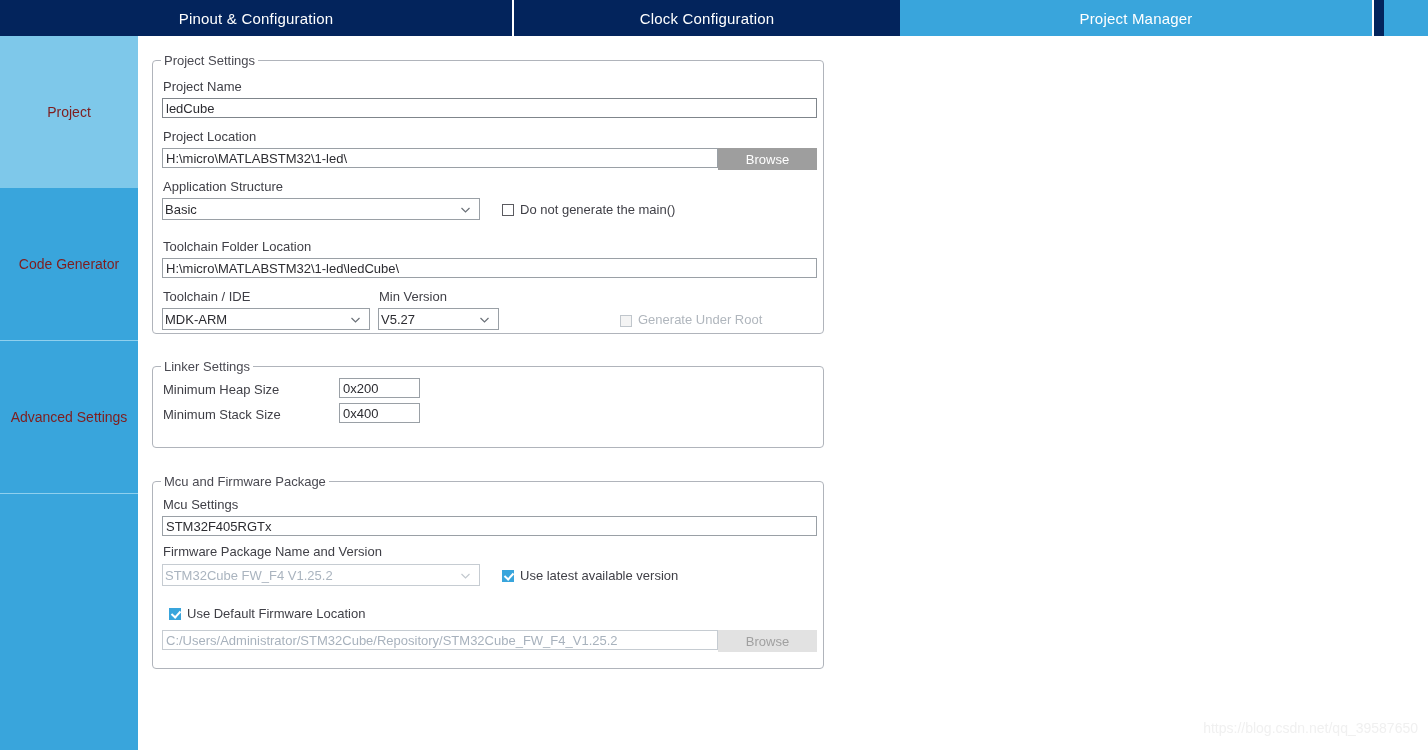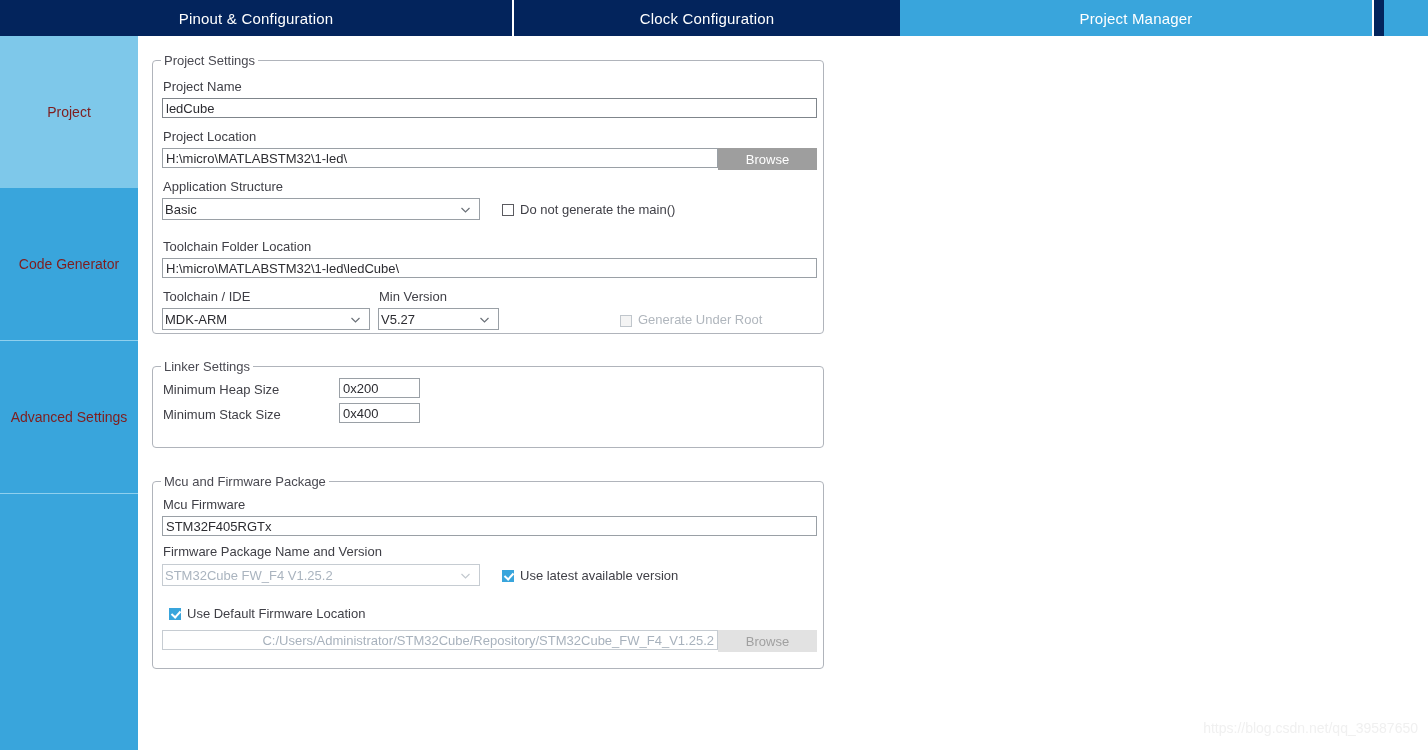--- a/index.html
+++ b/index.html
@@ -125,21 +125,20 @@
     height: 20px;
     line-height: 18px;
     outline: none;
     border-radius: 0;
   }
   .textinput.caret { border-color: #7f858b; }
   .textinput.readonly-dim {
     color: #a8b2bd;
     border-color: #c6ccd2;
     background: #ffffff;
-    text-align: right;
   }
 
   
   .combo {
     position: absolute;
     box-sizing: border-box;
     border: 1px solid #9aa0a6;
     background: #ffffff;
     height: 22px;
     font-size: 13px;
@@ -330,21 +329,21 @@
     <div class="field-label" style="left:10px; top:15px;">Minimum Heap Size</div>
     <input class="textinput" style="left: 186px; top: 11px; width: 81px;" value="0x200">
 
     <div class="field-label" style="left:10px; top:40px;">Minimum Stack Size</div>
     <input class="textinput" style="left: 186px; top: 36px; width: 81px;" value="0x400">
   </div>
 
   <div class="groupbox" style="left:14px; top:445px; width:672px; height:188px;">
     <div class="group-title">Mcu and Firmware Package</div>
 
-    <div class="field-label" style="left:10px; top:15px;">Mcu Firmware</div>
+    <div class="field-label" style="left:10px; top:15px;">Mcu Settings</div>
     <input class="textinput" style="left: 9px; top: 34px; width: 655px;" value="STM32F405RGTx">
 
     <div class="field-label" style="left:10px; top:62px;">Firmware Package Name and Version</div>
     <div class="combo disabled" style="left:9px; top:82px; width:318px;">
       <span>STM32Cube FW_F4 V1.25.2</span>
       <span class="arrow">
         <svg width="11" height="11" viewBox="0 0 11 11">
             <path d="M1.5 3.5 L5.5 7.5 L9.5 3.5" fill="none" stroke="#c3c9cf" stroke-width="1.2"></path>
           </svg>
       </span>

